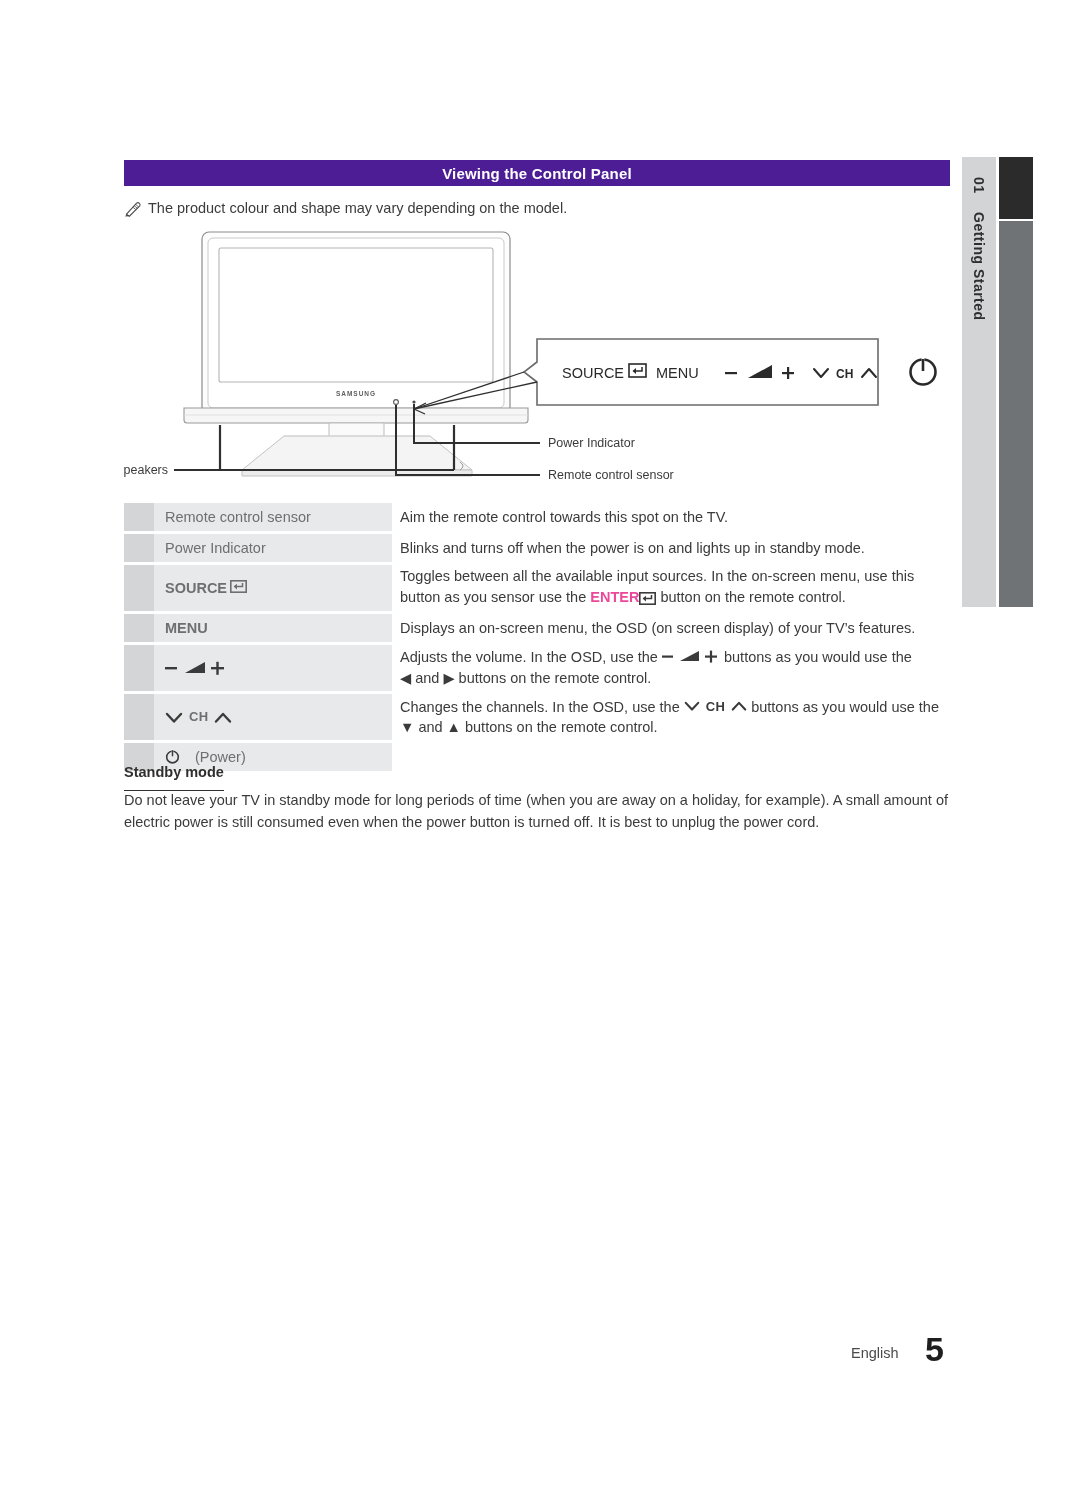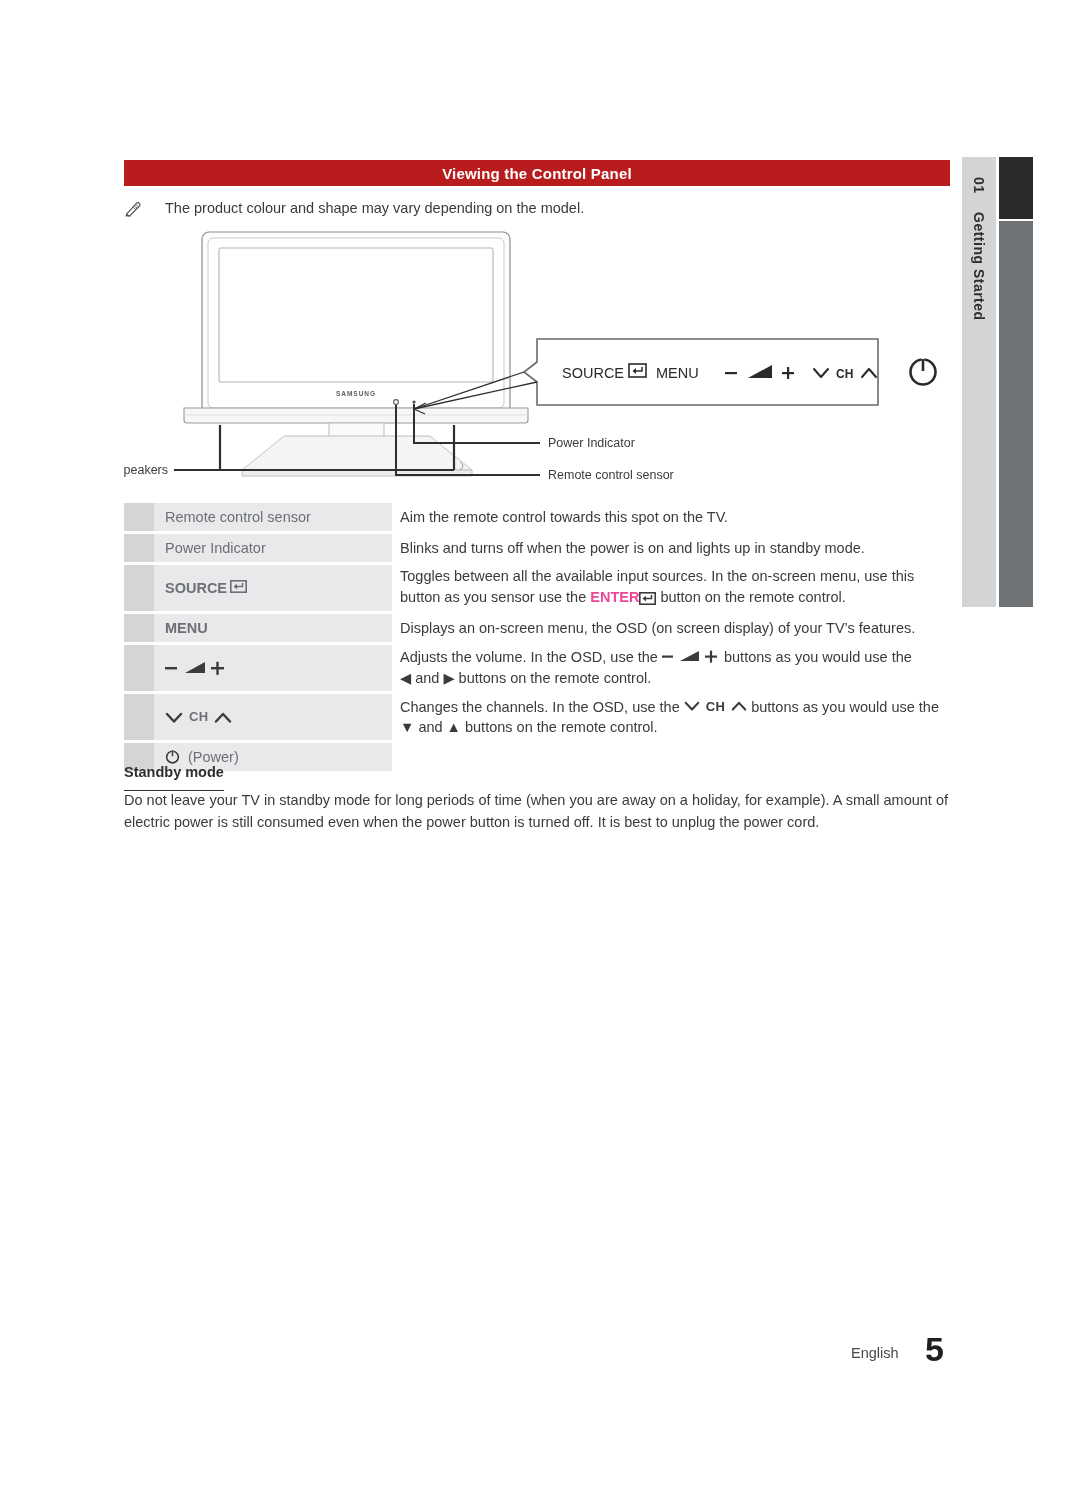--- a/index.html
+++ b/index.html
@@ -6,29 +6,29 @@
   body{
     width:1080px;height:1494px;background:#ffffff;
     font-family:"Liberation Sans","DejaVu Sans",sans-serif;
     color:#3a3a3a;position:relative;overflow:hidden;
   }
   .page{position:absolute;left:0;top:0;width:1080px;height:1494px;}
 
   
   .section-header{
     position:absolute;left:124px;top:160px;width:826px;height:26px;
-    background:#b91c1c;color:#ffffff;
+    background:#4c1d95;color:#ffffff;
     font-size:15px;font-weight:bold;letter-spacing:.2px;
     display:flex;align-items:center;justify-content:center;
   }
 
   
   .note{
     position:absolute;left:124px;top:200px;width:826px;
-    font-size:14.5px;color:#3b3b3b;display:flex;align-items:flex-start;gap:23px;
+    font-size:14.5px;color:#3b3b3b;display:flex;align-items:flex-start;gap:6px;
   }
   .note-icon{display:inline-block;width:18px;height:16px;flex:0 0 auto;margin-top:1px;}
 
   
   .illus{position:absolute;left:124px;top:222px;width:826px;height:268px;}
   .illus svg{display:block;}
   .lbl{font-size:12.5px;fill:#3b3b3b;font-family:"Liberation Sans",sans-serif;}
 
   
   .tbl{position:absolute;left:124px;top:503px;width:826px;}
@@ -336,21 +336,21 @@
     <div class="trow h1line">
       <div class="tkey">
         <div class="tkey-inner">
           <span style="display:inline-flex;align-items:center;">
             <svg width="15" height="15" viewBox="0 0 16 16">
               <circle cx="8" cy="8.6" r="6.2" fill="none" stroke="#3b3b3b" stroke-width="1.7"></circle>
               <rect x="7.1" y="0.5" width="1.8" height="7.6" fill="#ffffff"></rect>
               <rect x="7.2" y="1.2" width="1.6" height="6.6" fill="#3b3b3b"></rect>
             </svg>
           </span>
-          <span style="margin-left:5px;">(Power)</span>
+          <span style="margin-left:12px;">(Power)</span>
         </div>
       </div>
     </div>
   </div>
 
   <div class="standby-title">Standby mode</div>
   <div class="standby-body">
     <span>Do not leave your TV in standby mode for long periods of time (when you are away on a holiday, for example). A small amount</span>
     <span>of electric power is still consumed even when the power button is turned off. It is best to unplug the power cord.</span>
   </div>

